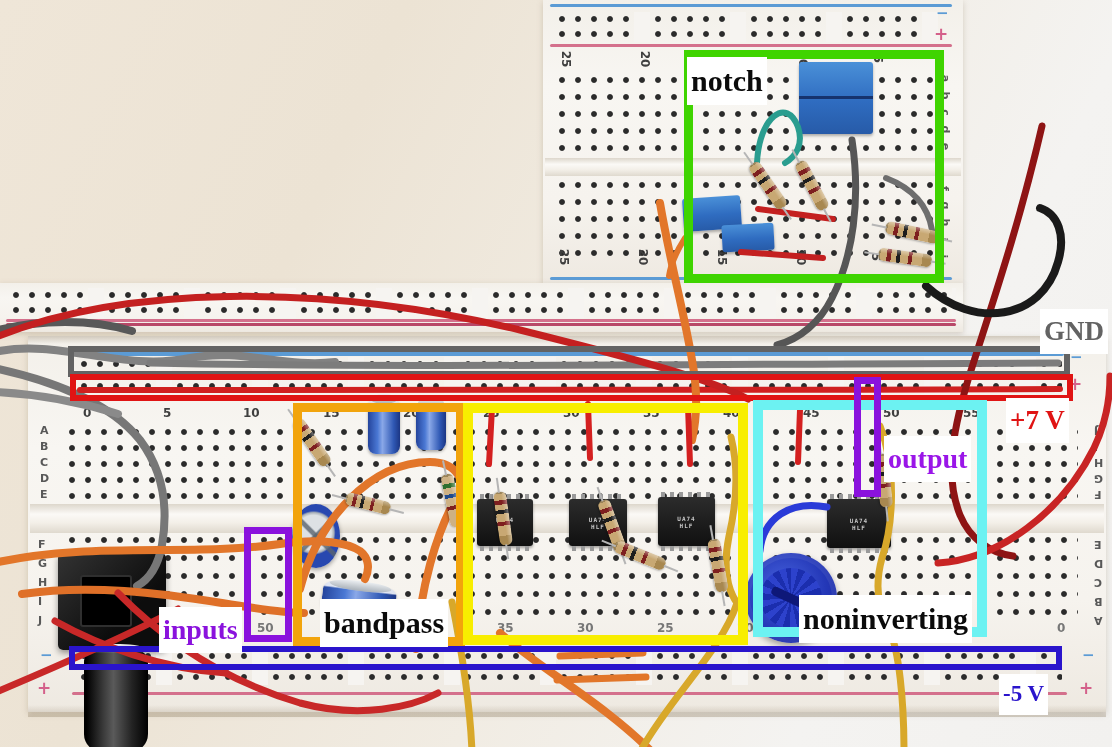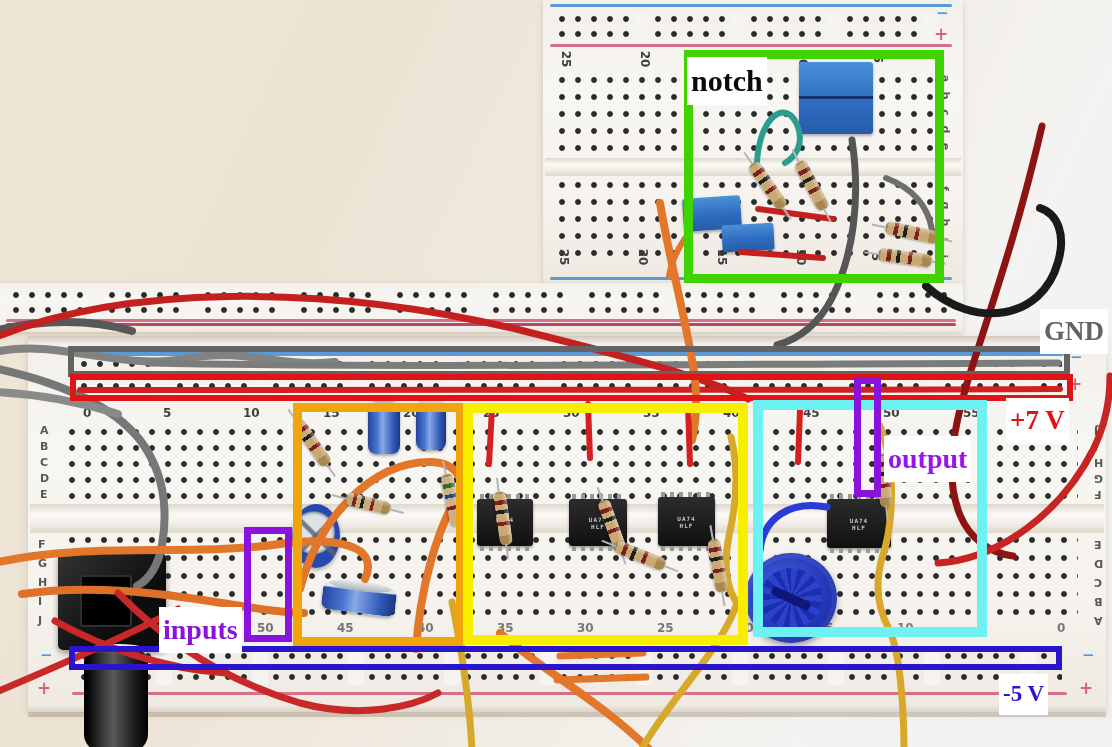--- a/index.html
+++ b/index.html
@@ -196,20 +196,22 @@
   <div class="abox" style="left: 753px; top: 400px; width: 234px; height: 237px; border-width: 10px; border-color: rgb(108, 242, 242);"></div>
   <div class="abox" style="left: 854px; top: 377px; width: 27px; height: 120px; border-width: 7px; border-color: rgb(138, 18, 221);"></div>
   <div class="abox" style="left: 69px; top: 646px; width: 993px; height: 24px; border-width: 6px; border-color: rgb(42, 20, 204);"></div>
 
   <div class="alabel" style="left: 687px; top: 57px; font-size: 30px; color: rgb(11, 11, 11);">notch</div>
   <div class="alabel" style="left: 997px; top: 309px; font-size: 27px; color: rgb(99, 99, 99); margin-left: 43px;">GND</div>
   <div class="alabel" style="left: 1006px; top: 398px; font-size: 27px; color: rgb(224, 20, 20);">+7 V</div>
   <div class="alabel" style="left: 999px; top: 674px; font-size: 23px; color: rgb(42, 20, 204);">-5 V</div>
   <div class="alabel" style="left: 159px; top: 607px; font-size: 28px; color: rgb(138, 18, 221);">inputs</div>
   <div class="alabel" style="left: 884px; top: 436px; font-size: 28px; color: rgb(154, 22, 232);">output</div>
+  <div class="alabel" style="left:320px;top:599px;font-size:30px">bandpass</div>
+  <div class="alabel" style="left:799px;top:595px;font-size:30px">noninverting</div>
 
 <span class="num" style="left: 83px; top: 406px;">0</span>
     <span class="num" style="left: 163px; top: 406px;">5</span>
     <span class="num" style="left: 243px; top: 406px;">10</span>
     <span class="num" style="left: 323px; top: 406px;">15</span>
     <span class="num" style="left: 403px; top: 406px;">20</span>
     <span class="num" style="left: 483px; top: 406px;">25</span>
     <span class="num" style="left: 563px; top: 406px;">30</span>
     <span class="num" style="left: 643px; top: 406px;">35</span>
     <span class="num" style="left: 723px; top: 406px;">40</span>

